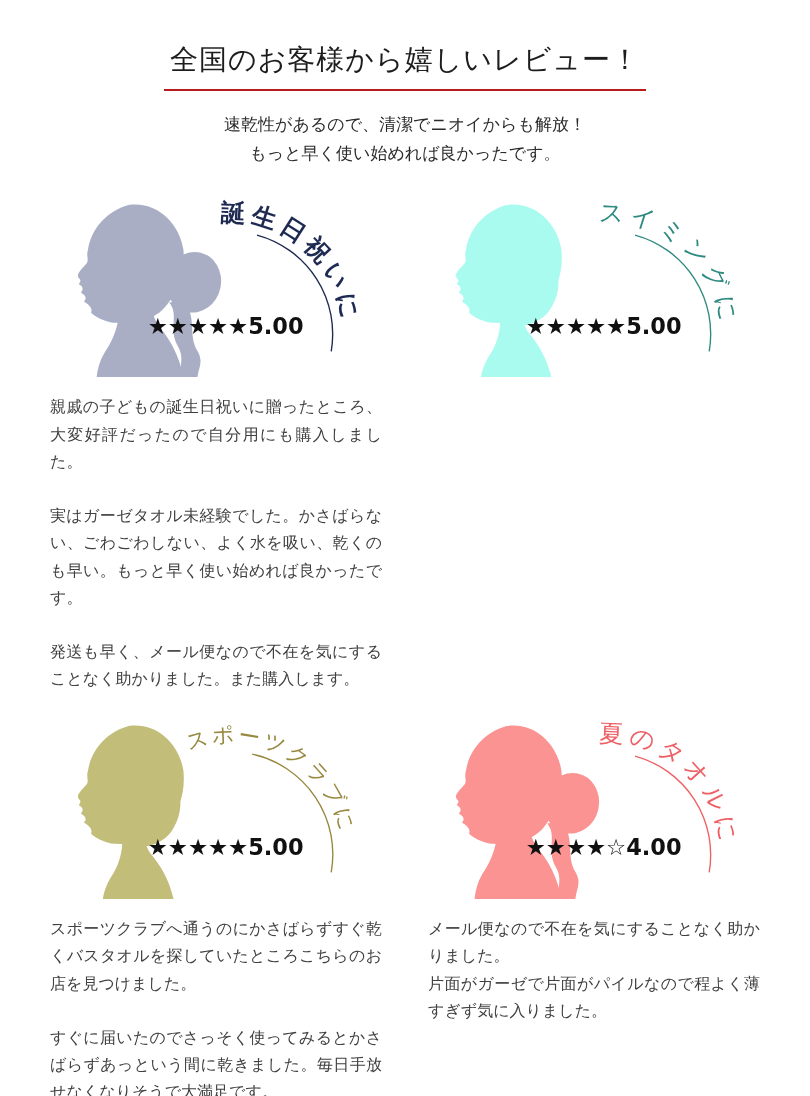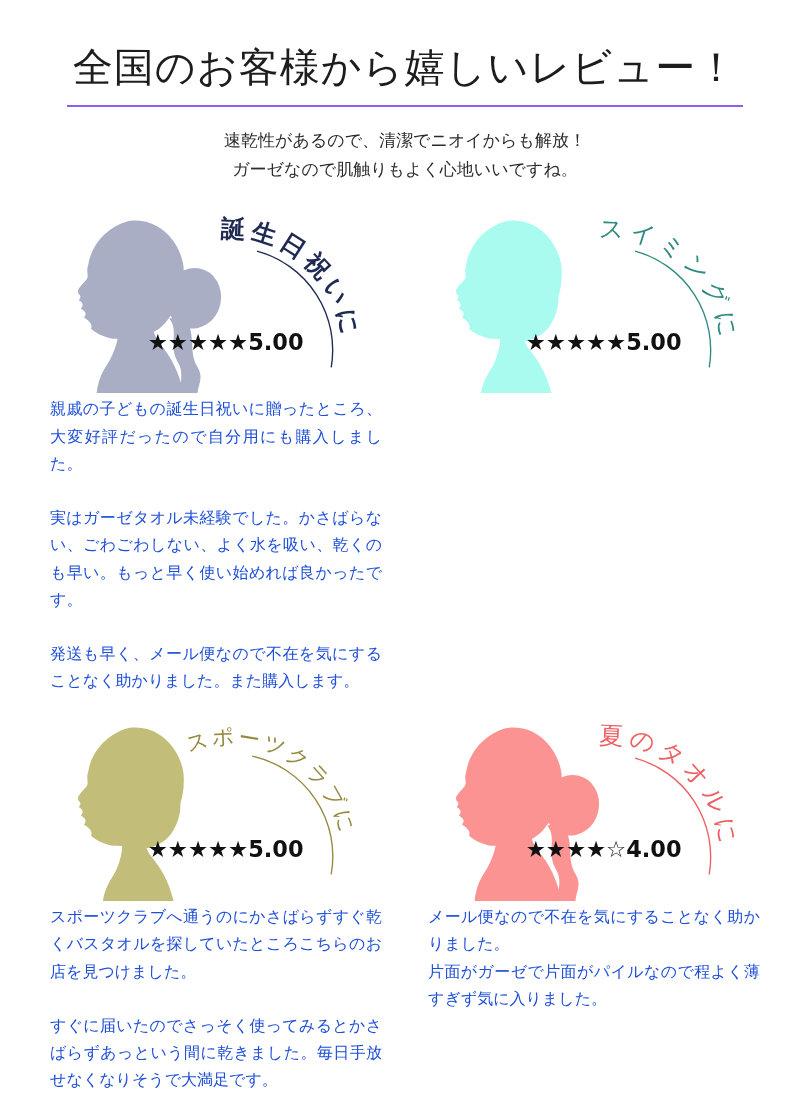--- a/index.html
+++ b/index.html
@@ -14,25 +14,25 @@
     font-family: "Liberation Sans", "DejaVu Sans", sans-serif;
     color: #1c1c1c;
   }
   .page { width: 810px; }
 
   
   .header { text-align: center; margin-top: 40px; }
   .page-title {
     display: inline-block;
     font-family: Liberation Sans, sans-serif;
-    font-size: 40px;
+    font-size: 28px;
     font-weight: 500;
     letter-spacing: 1px;
     color: #1d1d1d;
-    border-bottom: 2px solid #8b5cf6;
+    border-bottom: 2px solid #b91c1c;
     padding: 0 6px 10px 6px;
   }
   .subtitle {
     margin-top: 20px;
     font-size: 17px;
     line-height: 1.7;
     color: #2b2b2b;
     text-align: center;
   }
 
@@ -47,23 +47,23 @@
   }
   .review-cell { width: 100%; }
   .medallion {
     width: 100%;
     height: auto;
     display: block;
   }
   .review-text {
     font-size: 16px;
     line-height: 1.7;
-    color: #1d4ed8;
+    color: #404040;
     white-space: pre-line;
-    margin-top: 2px;
+    margin-top: 16px;
     text-align: justify;
   }
 
   
   .arc-line { fill: none; stroke-width: 1.4; }
   .tagline {
     font-family: "Liberation Serif", "DejaVu Serif", serif;
     font-size: 25px;
     letter-spacing: 5px;
   }
@@ -79,21 +79,21 @@
 <body>
 
 <div class="page">
 
   <div class="header">
     <h1 style="margin:0;">
       <span class="page-title">全国のお客様から嬉しいレビュー！</span>
     </h1>
     <div class="subtitle">
       <div>速乾性があるので、清潔でニオイからも解放！</div>
-      <div>ガーゼなので肌触りもよく心地いいですね。</div>
+      <div>もっと早く使い始めれば良かったです。</div>
     </div>
   </div>
 
   <div class="reviews-grid">
 
     <div class="review-cell">
       <svg class="medallion" viewBox="0 0 340 185" aria-hidden="true">
         <g transform="translate(16,2) scale(1.04)">
           <path d="M 62,6 C 40,12 25,30 22,50 C 20,56 23,59 21,63 C 15,70 10,74 13,78 C 16,80 14,82 13,84 C 17,86 18,89 15,92 C 20,95 21,98 18,101 C 23,104 27,108 25,112 C 32,118 42,122 50,122 C 70,124 90,118 100,104 C 112,88 118,72 116,50 C 112,24 90,2 62,6 Z" fill="#a9aec5"></path>
           <path d="M 52,118 C 50,130 46,140 38,152 C 32,162 30,174 30,185 L 118,185 C 114,158 104,140 94,128 C 86,118 84,108 86,98 L 60,110 Z" fill="#a9aec5"></path>

